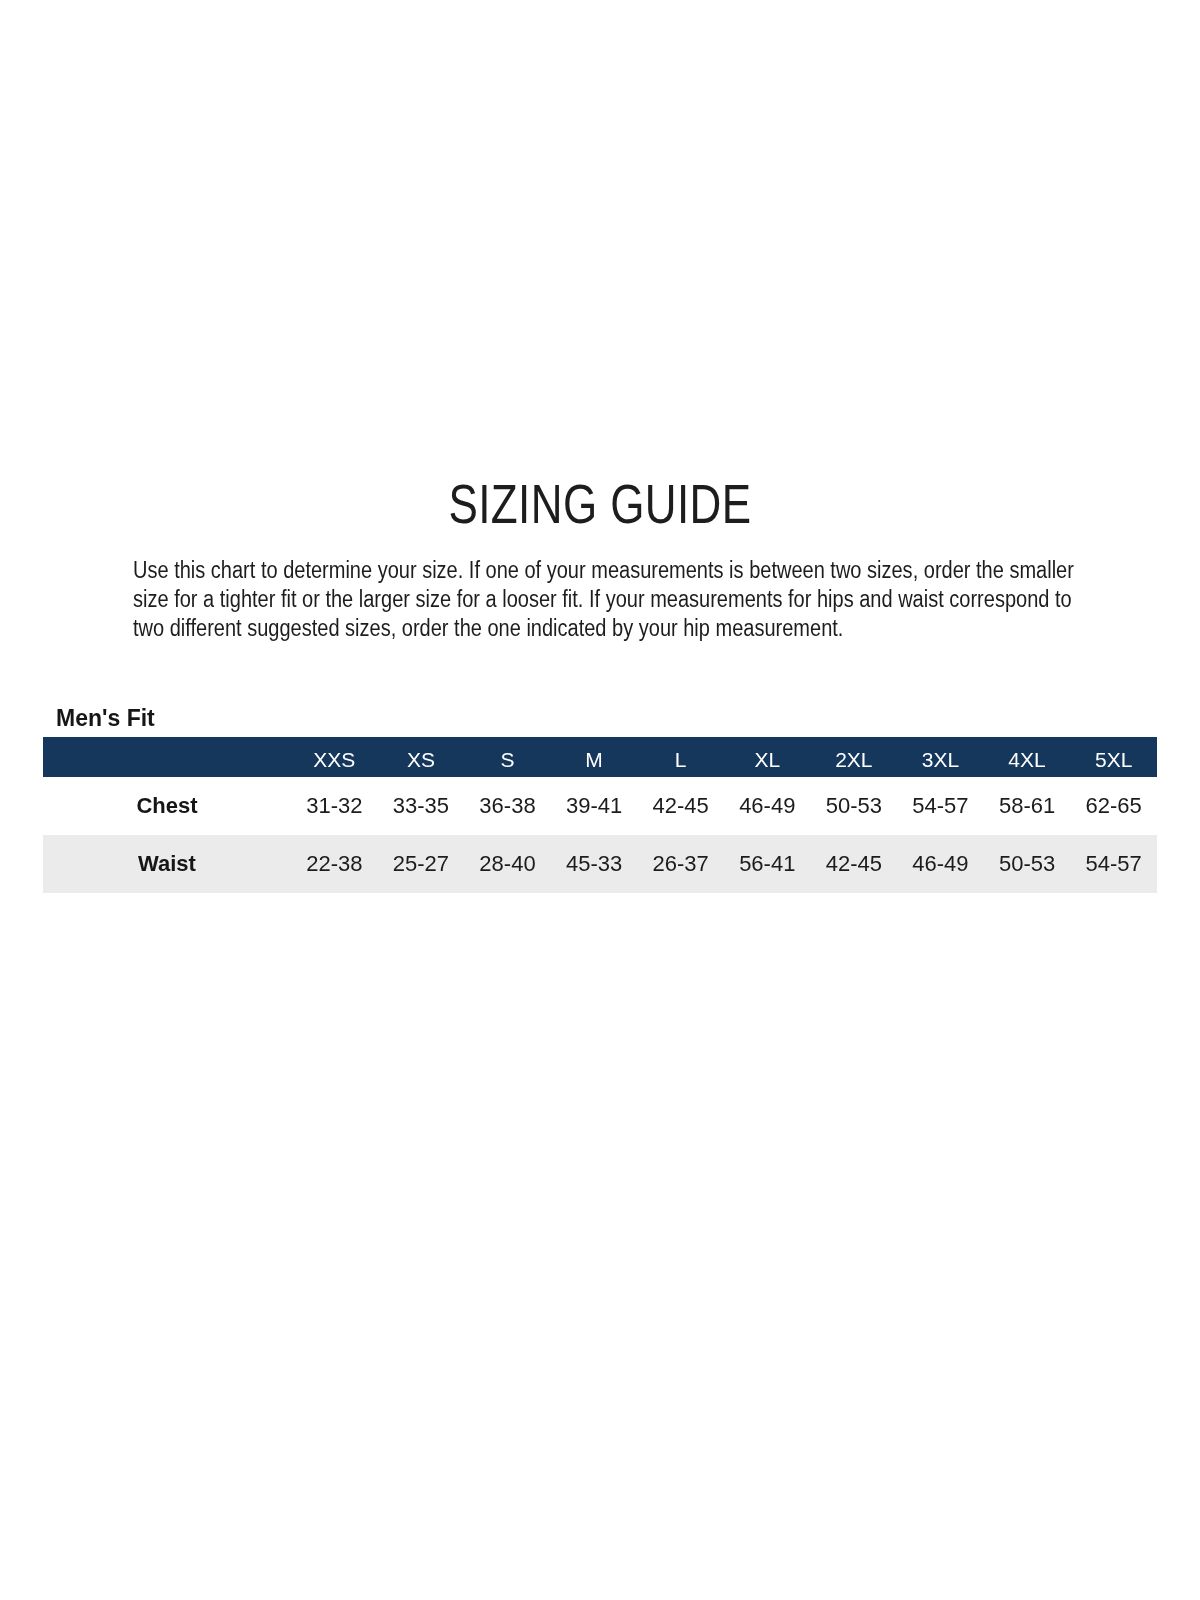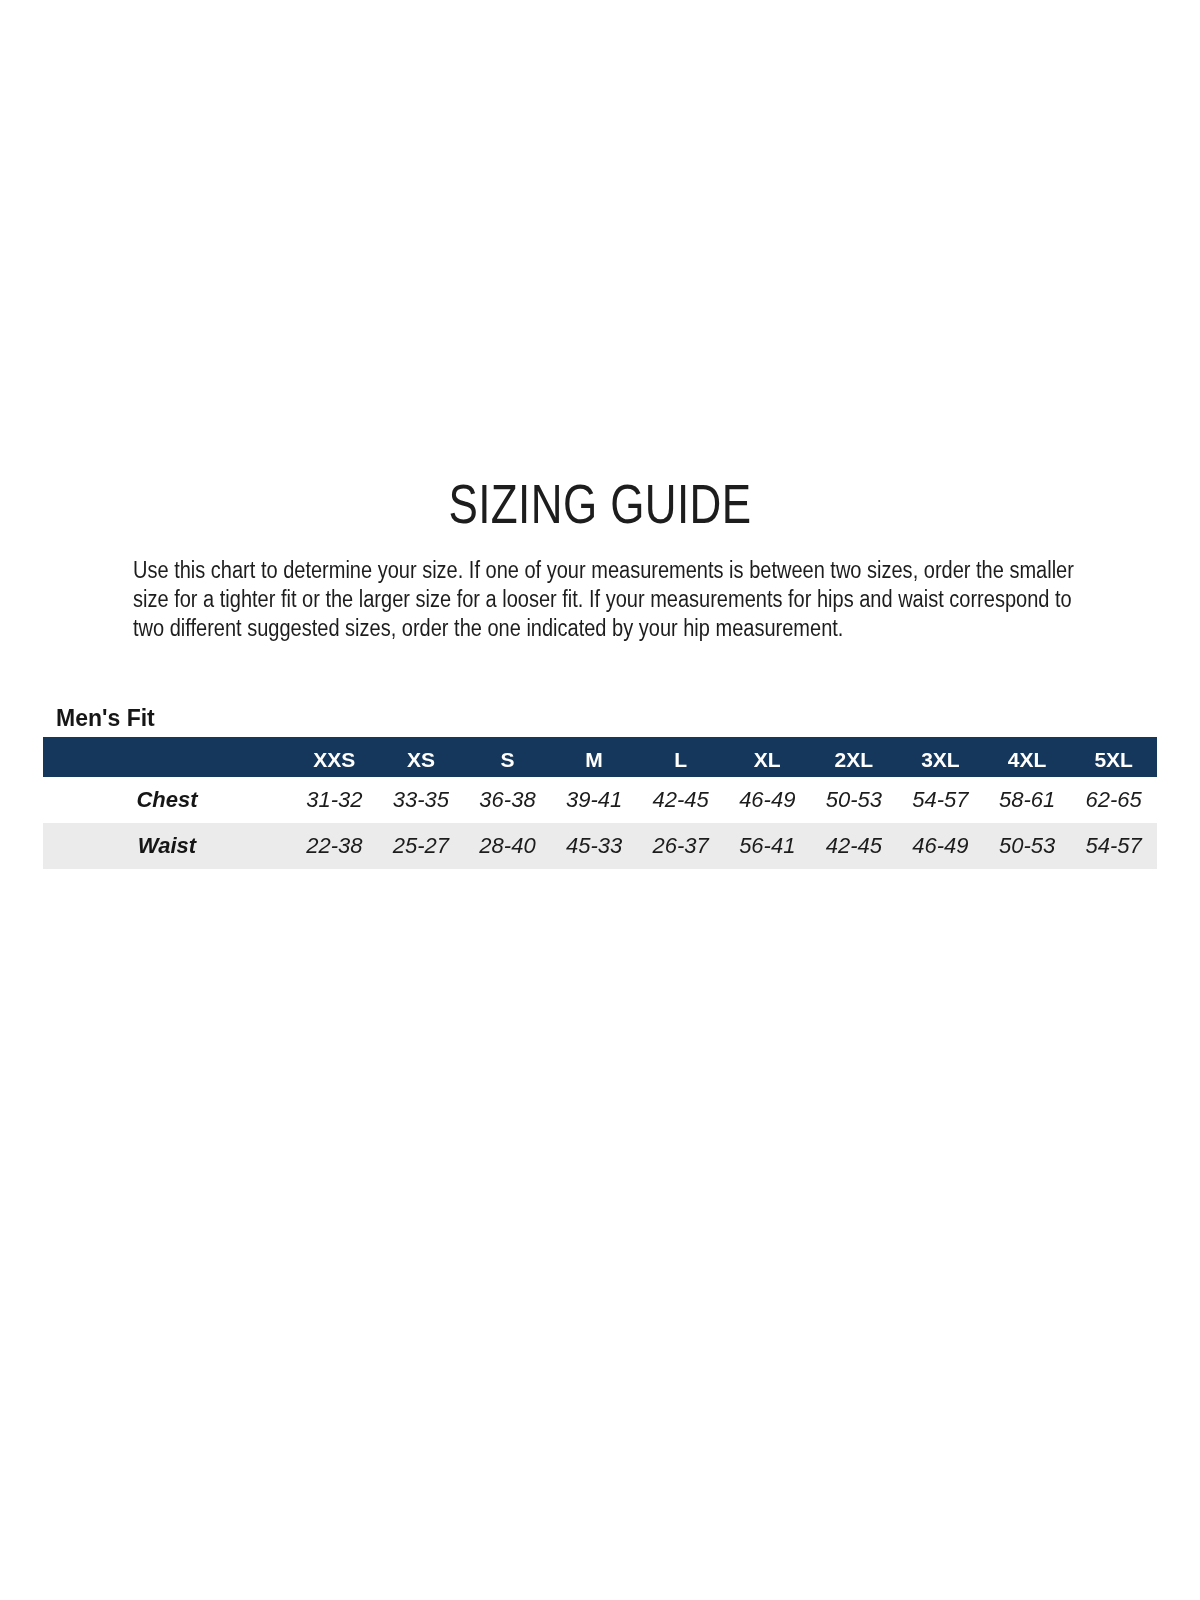--- a/index.html
+++ b/index.html
@@ -63,39 +63,38 @@
     border-collapse: collapse;
     table-layout: fixed;
     border: none;
   }
   .size-table col.label-col { width: 248px; }
   .size-table col.size-col  { width: 86.6px; }
 
   .size-table thead th {
     background: #15375c;
     color: #ffffff;
-    font-weight: 700;
+    font-weight: 400;
     font-size: 21px;
     height: 35px;
     padding: 5px 0 0 0;
     text-align: center;
     vertical-align: middle;
     border: none;
   }
 
   .size-table tbody th,
   .size-table td {
-    height: 46px;
+    height: 58px;
     padding: 0;
     text-align: center;
     vertical-align: middle;
     font-size: 22px;
     color: #1c1c1c;
     border: none;
-    font-style: italic;
   }
   .size-table tbody th { font-weight: bold; color: #161616; }
   .size-table tbody tr:nth-child(even) { background: #ebebeb; }
 </style>
 </head>
 <body>
 
 <h1 class="page-title">SIZING GUIDE</h1>
 
 <p class="intro-text">Use this chart to determine your size. If one of your measurements is between two sizes, order the smaller size for a tighter fit or the larger size for a looser fit. If your measurements for hips and waist correspond to two different suggested sizes, order the one indicated by your hip measurement.</p>

